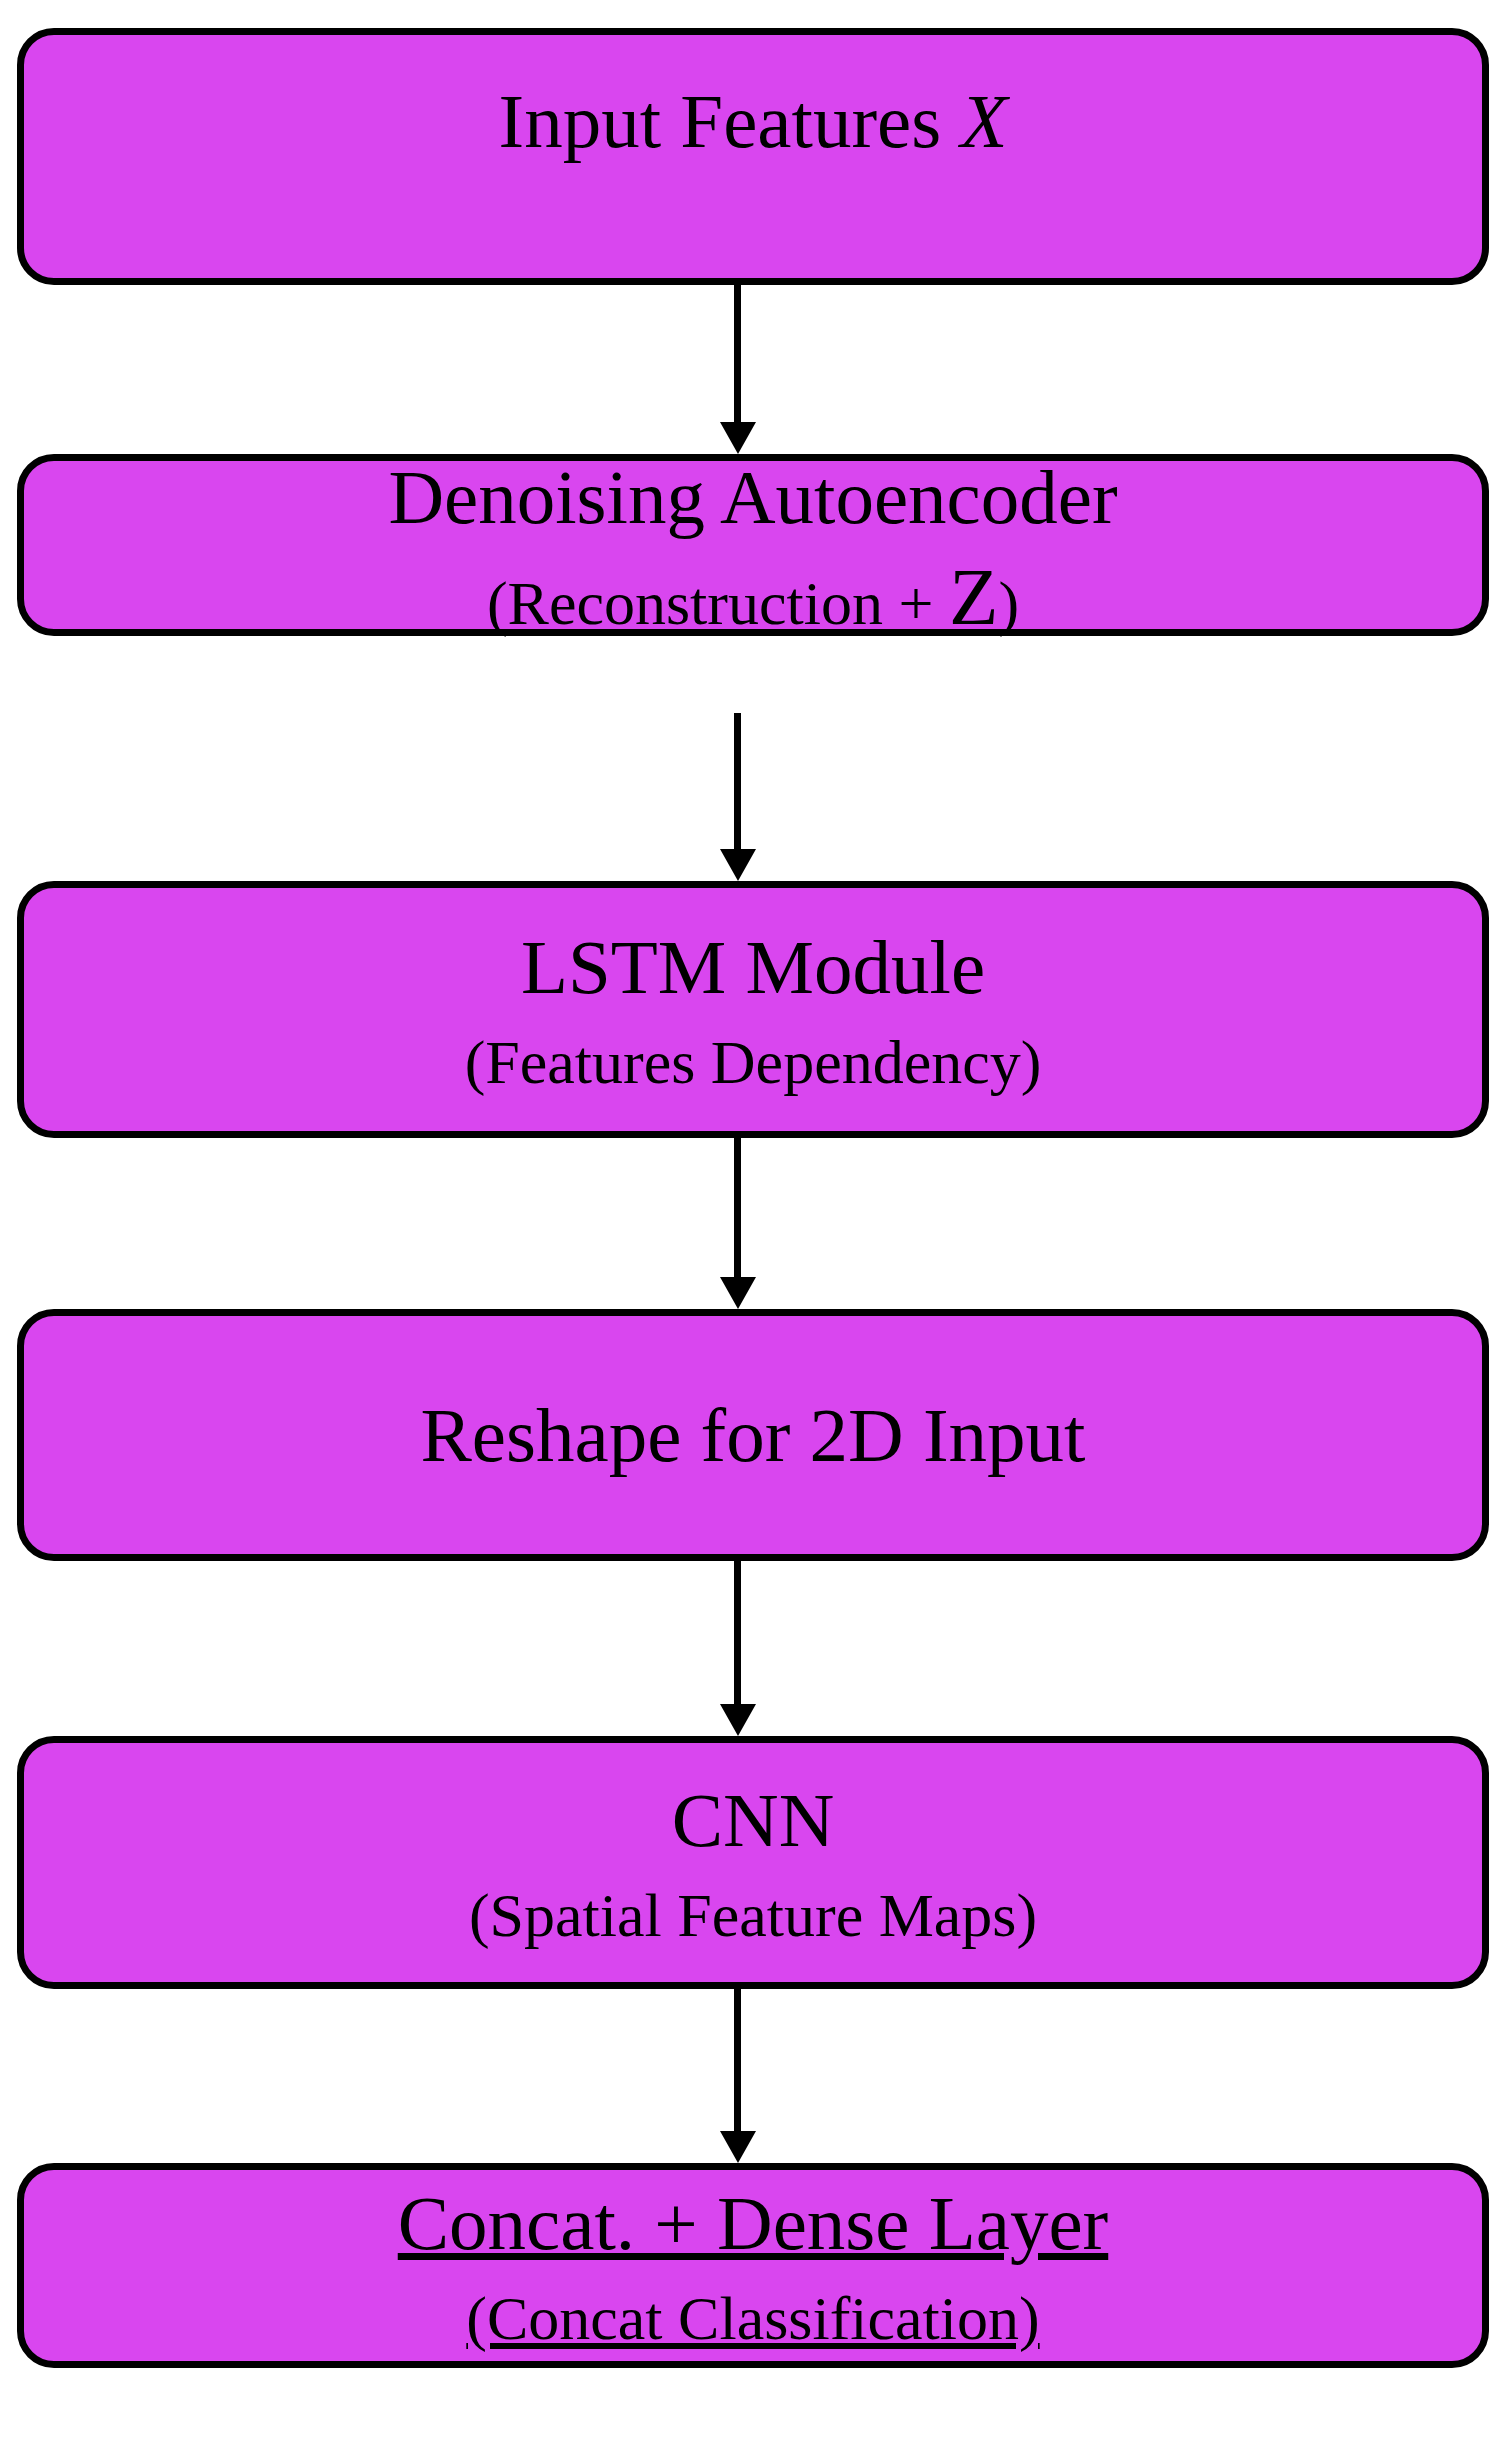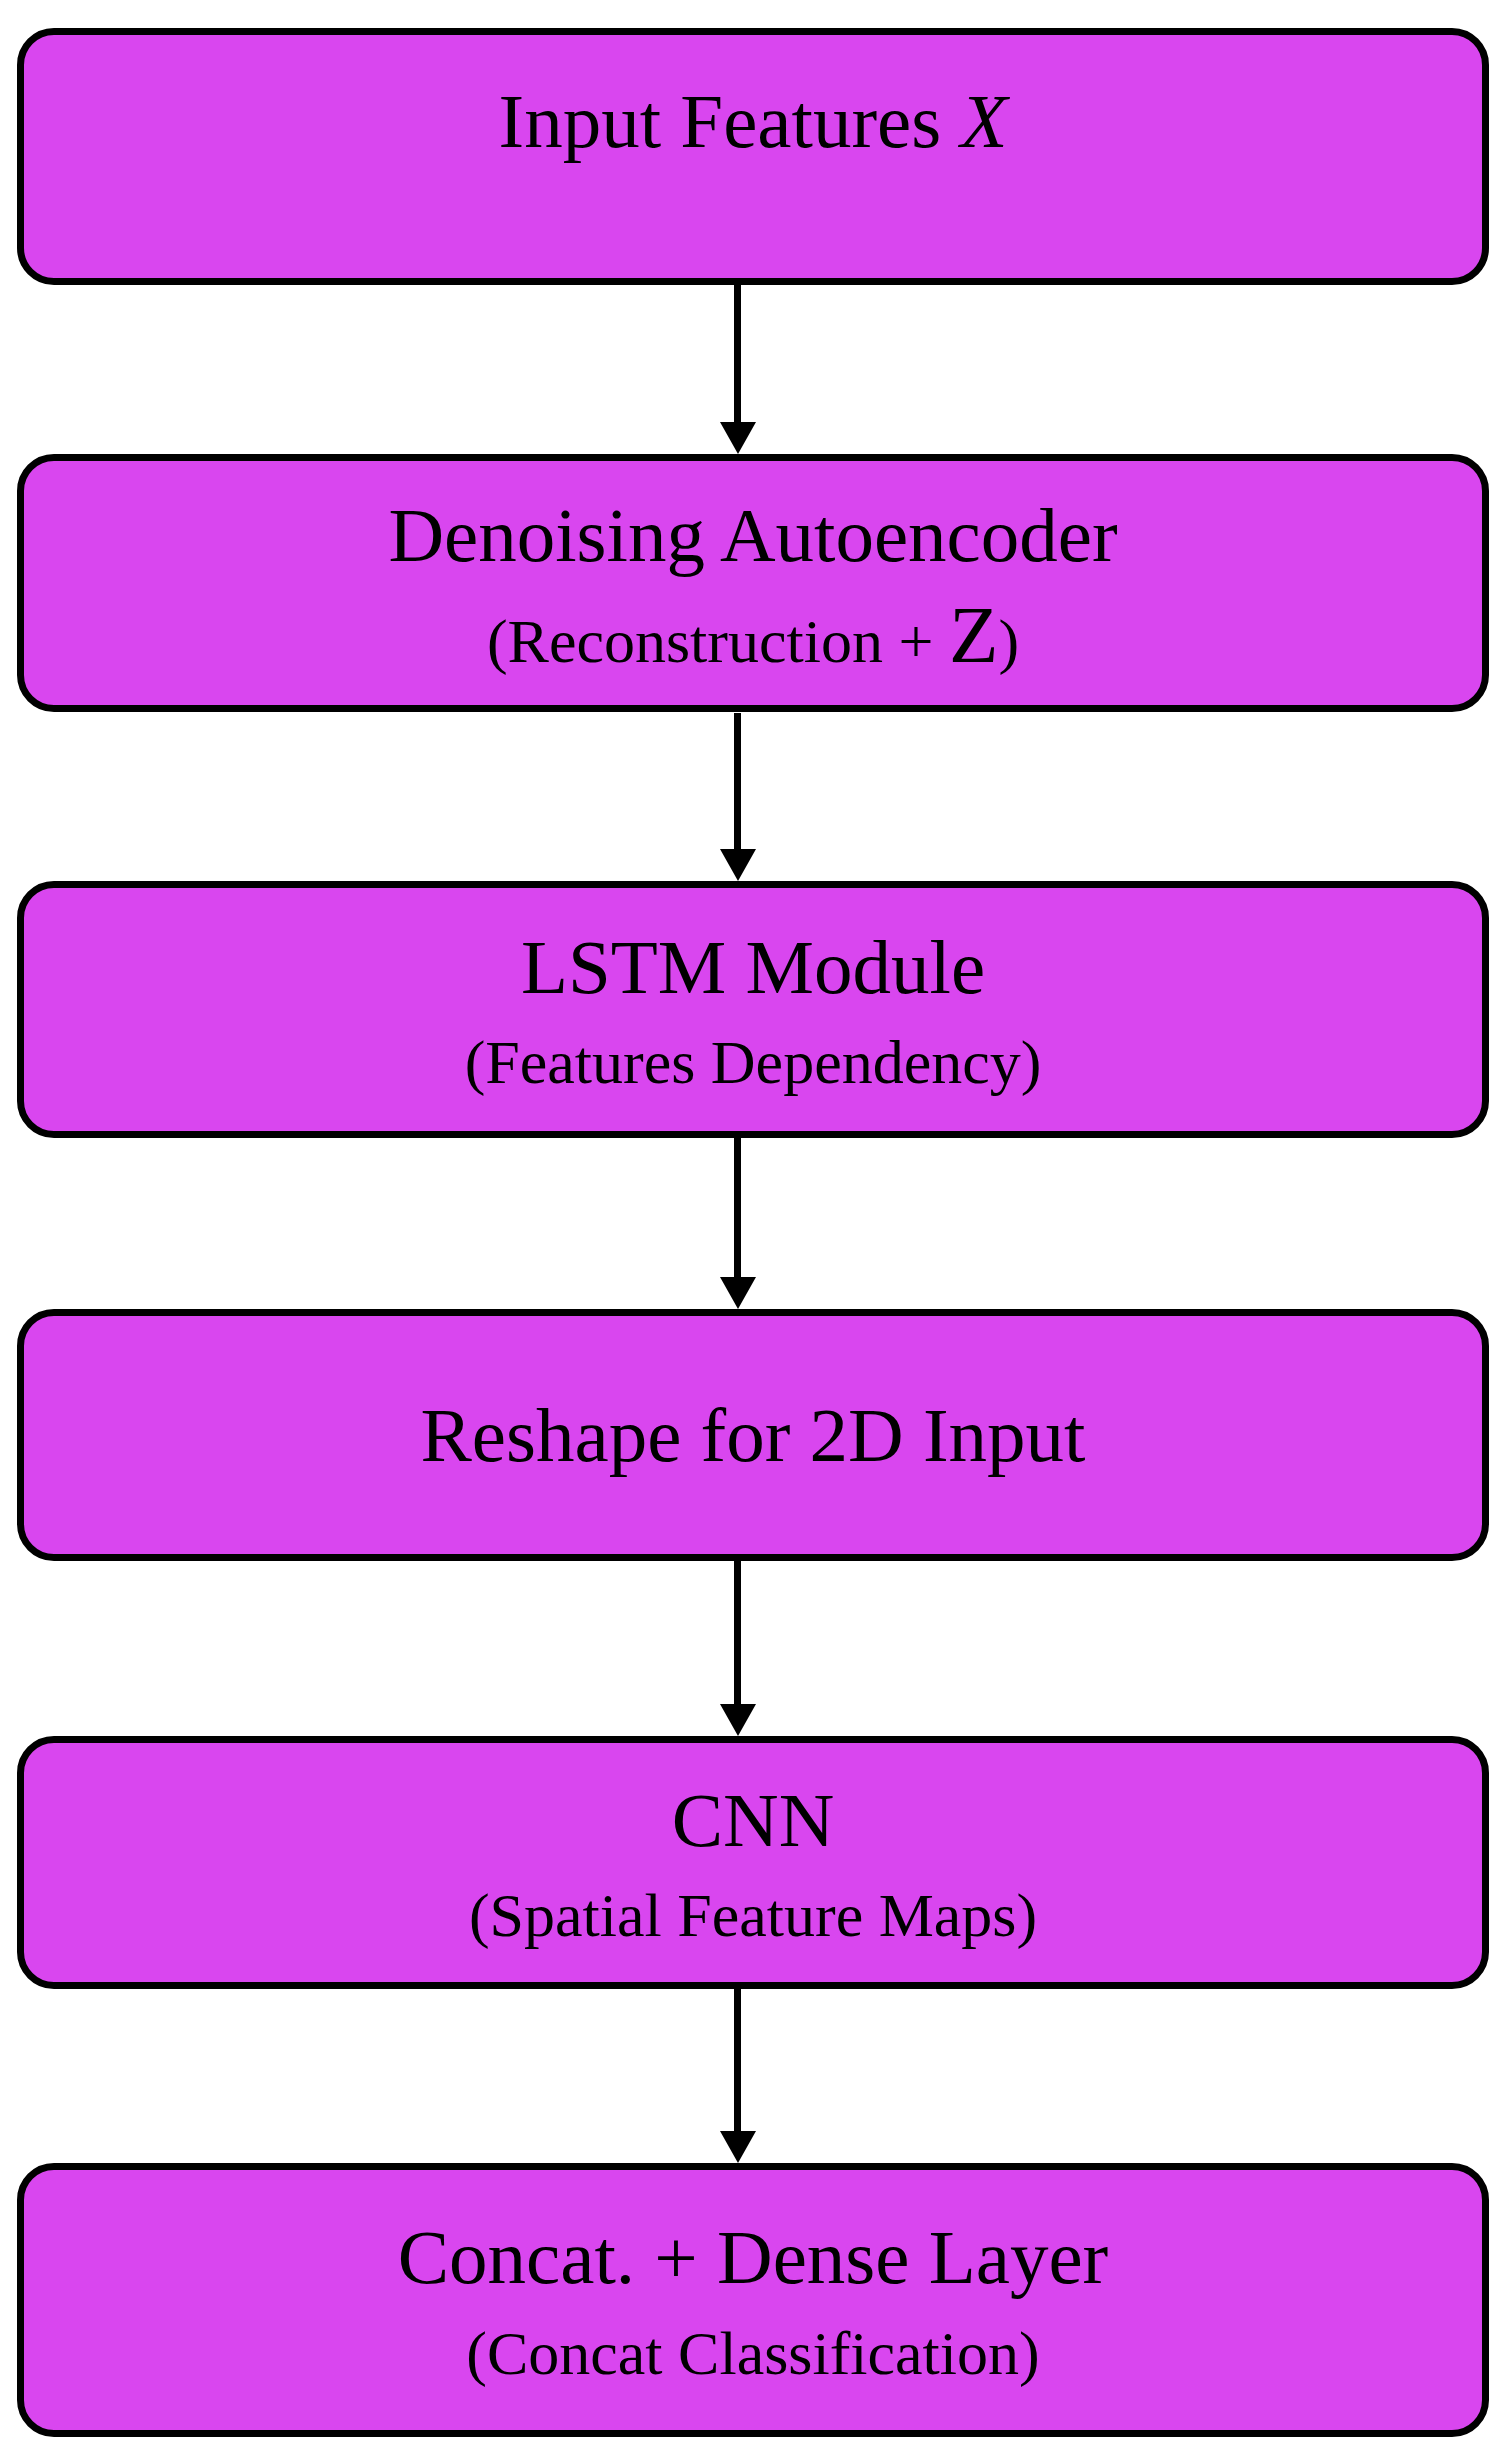--- a/index.html
+++ b/index.html
@@ -79,21 +79,21 @@
 
   <section class="box lift-text" style="top:28px; height:257px;">
     <div class="box-title"><span>Input Features </span><span class="var">X</span></div>
   </section>
 
   <div class="arrow" style="top:284px; height:170px;">
     <div class="arrow-stem"></div>
     <div class="arrow-head"></div>
   </div>
 
-  <section class="box" style="top:454px; height:258px;gap:11px;">
+  <section class="box" style="top:454px; height:182px;gap:11px;">
     <div class="box-title">Denoising Autoencoder</div>
     <div class="box-subtitle"><span>(Reconstruction + </span><span class="var-large">Z</span><span>)</span></div>
   </section>
 
   <div class="arrow" style="top:713px; height:168px;">
     <div class="arrow-stem"></div>
     <div class="arrow-head"></div>
   </div>
 
   <section class="box" style="top:881px; height:257px;align-items:center;">
@@ -118,19 +118,19 @@
   <section class="box" style="top:1736px; height:253px;">
     <div class="box-title">CNN</div>
     <div class="box-subtitle">(Spatial Feature Maps)</div>
   </section>
 
   <div class="arrow" style="top:1989px; height:174px;">
     <div class="arrow-stem"></div>
     <div class="arrow-head"></div>
   </div>
 
-  <section class="box" style="top:2163px; height:274px;">
+  <section class="box" style="top:2163px; height:205px;text-decoration:underline;">
     <div class="box-title">Concat. + Dense Layer</div>
     <div class="box-subtitle">(Concat Classification)</div>
   </section>
 
 </div>
 
 
 </body></html>

